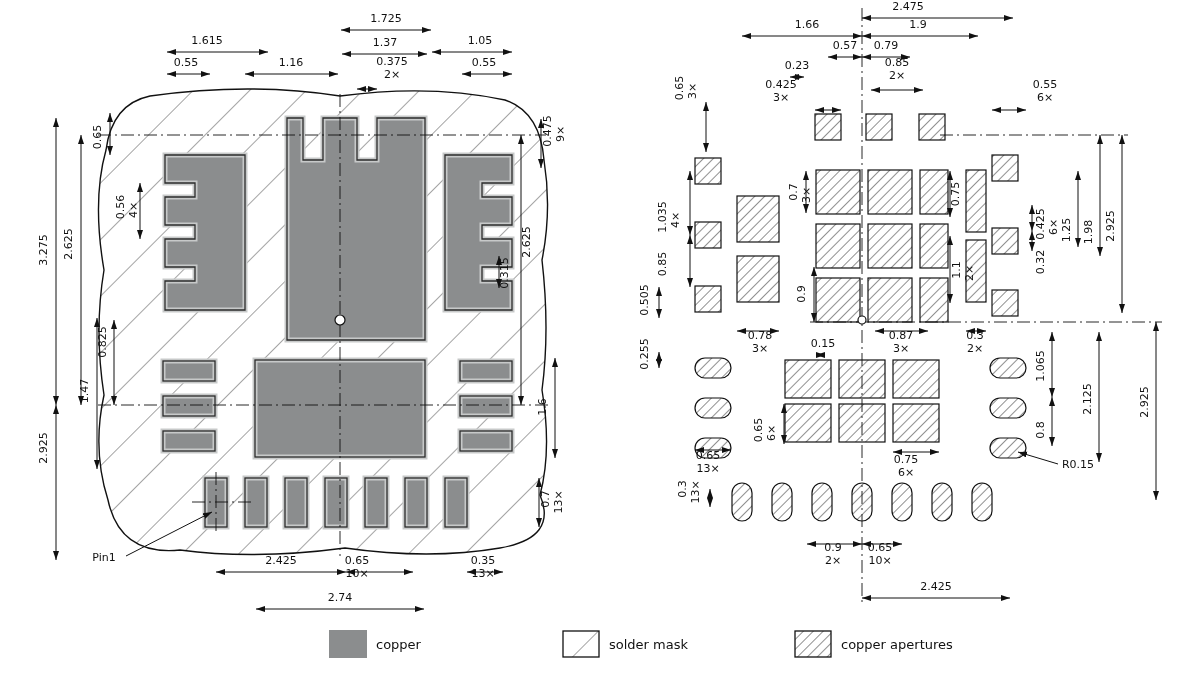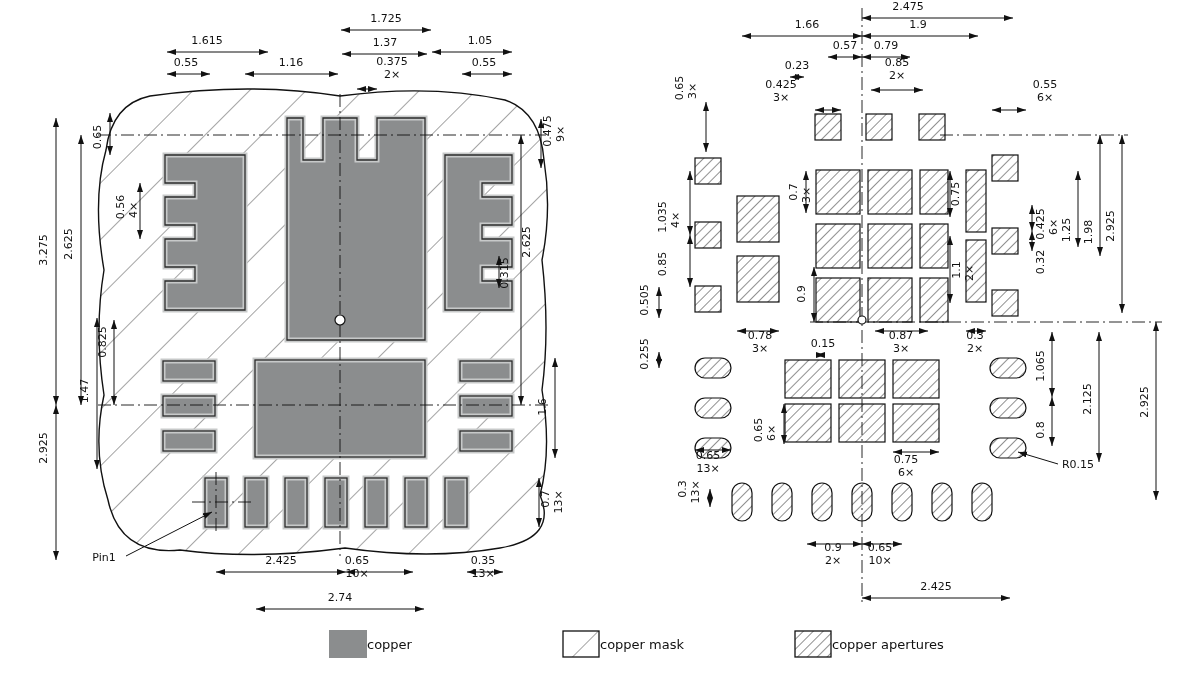--- a/index.html
+++ b/index.html
@@ -8,21 +8,21 @@
   .dimtxt{font-size:11px;fill:#111;text-anchor:middle;font-family:"DejaVu Sans",sans-serif;}
   .dim{stroke:#111;stroke-width:1;}
   .lead{stroke:#111;stroke-width:1;}
   .cl{stroke:#111;stroke-width:0.9;stroke-dasharray:13 4 2 4;fill:none;}
   .cu{fill:#8b8d8e;stroke:#c7c9c9;stroke-width:5;}
   .cu-edge{fill:none;stroke:#2b2b2b;stroke-width:1.3;}
   .st{fill:url(#hatchFine);stroke:#111;stroke-width:1.2;}
   .blob{fill:url(#hatchWide);stroke:#111;stroke-width:1.4;}
   .origin{fill:#fff;stroke:#111;stroke-width:1.2;}
   .legend{position:absolute;top:630px;left:0;width:1200px;height:40px;}
-  .legend-item{position:absolute;display:flex;align-items:center;gap:0;padding-left:29px;}
+  .legend-item{position:absolute;display:flex;align-items:center;gap:9px;padding-left:29px;}
   .legend-label{font-size:13px;color:#111;}
 </style>
 </head>
 <body>
 
 <svg id="drawing" width="1200" height="628" viewBox="0 0 1200 628">
   <defs>
     <pattern id="hatchWide" width="40" height="40" patternUnits="userSpaceOnUse" patternTransform="rotate(45)">
       <rect width="40" height="40" fill="#ffffff"></rect>
       <line x1="0" y1="0" x2="0" y2="40" stroke="#4a4a4a" stroke-width="1"></line>
@@ -315,21 +315,21 @@
   <div class="legend-item" style="left:533px;">
     <svg width="38" height="28">
       <defs>
         <pattern id="hatchWideL" width="26" height="26" patternUnits="userSpaceOnUse" patternTransform="rotate(45)">
           <rect width="26" height="26" fill="#ffffff"></rect>
           <line x1="0" y1="0" x2="0" y2="26" stroke="#4a4a4a" stroke-width="1"></line>
         </pattern>
       </defs>
       <rect x="1" y="1" width="36" height="26" fill="url(#hatchWideL)" stroke="#111" stroke-width="1.3"></rect>
     </svg>
-    <span class="legend-label">copper mask</span>
+    <span class="legend-label">solder mask</span>
   </div>
   <div class="legend-item" style="left:765px;">
     <svg width="38" height="28">
       <defs>
         <pattern id="hatchFineL" width="7" height="7" patternUnits="userSpaceOnUse" patternTransform="rotate(45)">
           <rect width="7" height="7" fill="#ffffff"></rect>
           <line x1="0" y1="0" x2="0" y2="7" stroke="#333333" stroke-width="1.1"></line>
         </pattern>
       </defs>
       <rect x="1" y="1" width="36" height="26" fill="url(#hatchFineL)" stroke="#111" stroke-width="1.3"></rect>

